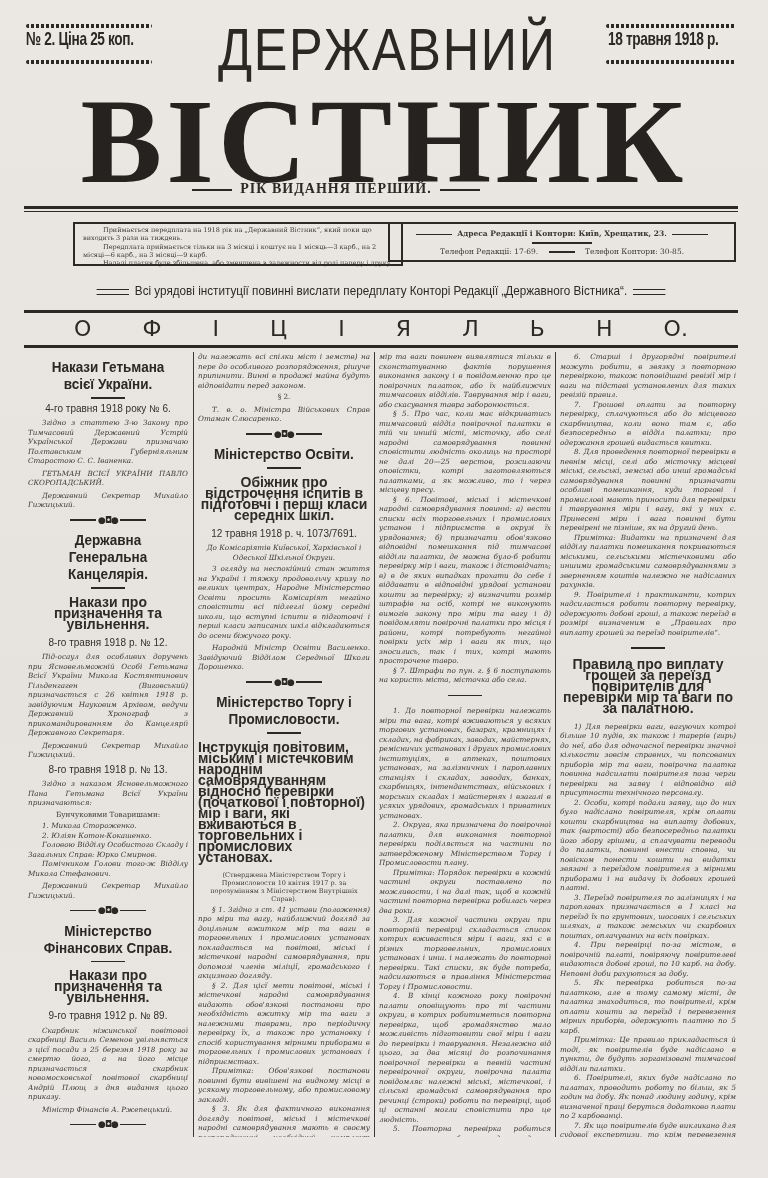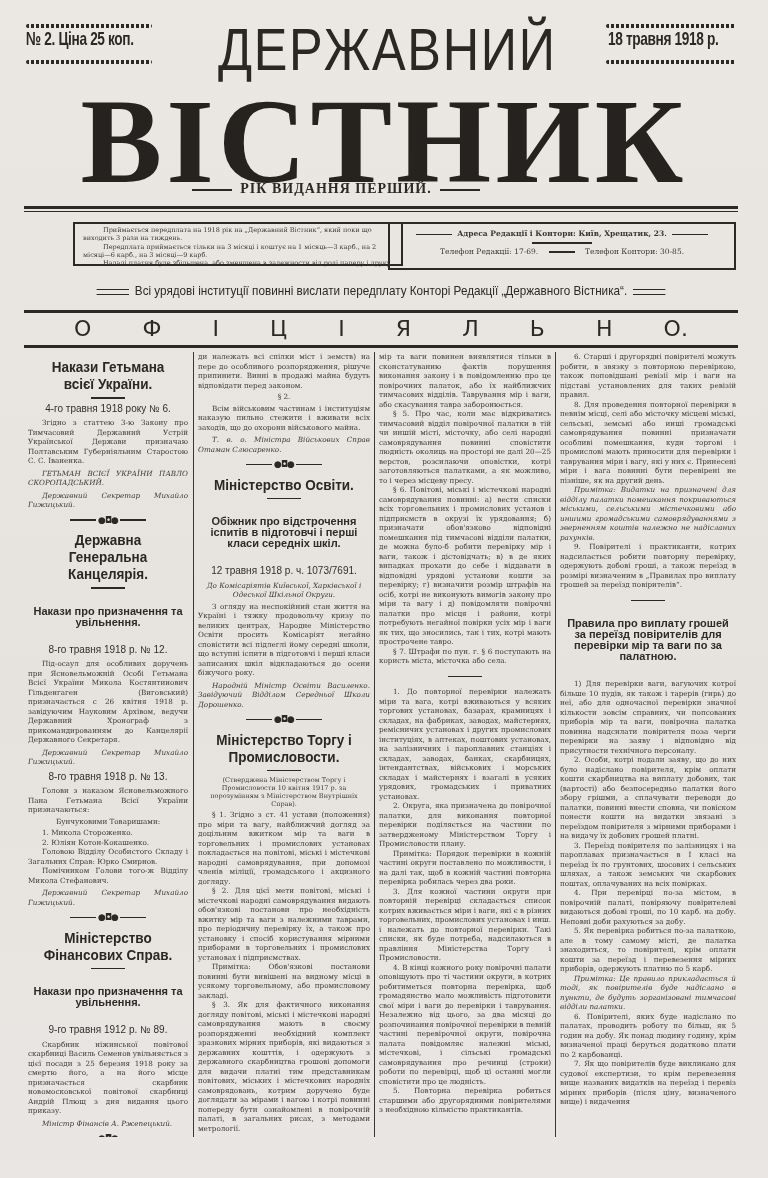--- a/index.html
+++ b/index.html
@@ -70,29 +70,29 @@
     position:absolute; top:352px; height:785px; overflow:hidden;
     font-size:7.2px; line-height:9.5px; color:#3b3734; text-align:justify;
   }
   .col-div { position:absolute; top:352px; height:785px; width:1px; background:#3a3633; }
   .h2 {
     font-family:"Liberation Sans", sans-serif; font-weight:bold; font-size:15px; line-height:17px;
     text-align:center; color:#2a2725; margin:6px 0 2px 0;
     transform:scaleX(0.9);
   }
   .h3 {
-    font-family:"Liberation Sans", sans-serif; font-weight:bold; font-size:11px; line-height:11px;
-    text-align:center; color:#2f2b28; margin:17px 0;
+    font-family:"Liberation Sans", sans-serif; font-weight:bold; font-size:14px; line-height:11px;
+    text-align:center; color:#2f2b28; margin:8px 0;
   }
   .h3l { text-align:left; }
   .date { font-family:"Liberation Sans", sans-serif; font-weight:normal; font-size:10px; text-align:center; margin:5px 0; color:#332f2c; }
   .short { width:34px; height:1.5px; background:#2b2826; margin:5px auto; }
   .orn { text-align:center; font-size:9px; margin:6px 0; color:#2b2826; letter-spacing:-1px; }
   .orn::before, .orn::after { content:""; display:inline-block; width:26px; height:1.5px; background:#2b2826; vertical-align:middle; margin:0 2px; }
-  .p { margin:0; text-indent:14px; }
+  .p { margin:0; text-indent:14px;font-style:italic; }
   .sig { margin:3px 0; text-indent:14px; }
   .it { font-style:italic; }
   .center { text-align:center; }
   .bold { font-weight:bold; }
 </style>
 </head>
 <body>
 
 <div class="page">
 
@@ -114,21 +114,21 @@
 
   <div class="rule-thick" style="top:206px;height:3px;"></div>
   <div class="rule-thin" style="top:211px;"></div>
 
   <div class="box" style="left:30px;top:222px;width:330px;height:44px;padding:2px 8px;box-sizing:border-box;margin-left:43px;">
     <p>Приймається передплата на 1918 рік на „Державний Вістник“, який поки що виходить 3 рази на тиждень.</p>
     <p>Передплата приймається тільки на 3 місяці і коштує на 1 місяць—3 карб., на 2 місяці—6 карб., на 3 місяці—9 карб.</p>
     <p>Надалі платня буде збільшена, або зменшена в залежности від ролі паперу і друку.</p>
   </div>
 
-  <div class="box box2" style="left:388px;top:222px;width:348px;height:48px;padding:6px 6px;box-sizing:border-box;">
+  <div class="box box2" style="left:388px;top:222px;width:348px;height:40px;padding:6px 6px;box-sizing:border-box;">
     <div>
       <span class="dash" style="display:inline-block;width:36px;height:1px;background:#2b2826;vertical-align:middle;margin:0 5px;"></span><span class="bold">Адреса Редакції і Контори: Київ, Хрещатик, 23.</span><span style="display:inline-block;width:36px;height:1px;background:#2b2826;vertical-align:middle;margin:0 5px;"></span>
     </div>
     <div style="width:60px;height:1.5px;background:#2b2826;margin:4px auto;"></div>
     <div>
       <span>Телефон Редакції: 17-69.</span>
       <span style="display:inline-block;width:26px;height:2px;background:#2b2826;vertical-align:middle;margin:0 8px;"></span>
       <span>Телефон Контори: 30-85.</span>
     </div>
   </div>
@@ -164,21 +164,21 @@
     <p class="sig it">ГЕТЬМАН ВСІЄЇ УКРАЇНИ ПАВЛО СКОРОПАДСЬКИЙ.</p>
     <p class="sig it">Державний Секретар Михайло Гижицький.</p>
     <div class="orn">●◘●</div>
     <div class="h2">Державна Генеральна Канцелярія.</div>
     <div class="short"></div>
     <div class="h3">Накази про призначення та увільнення.</div>
     <div class="date">8-го травня 1918 р. № 12.</div>
     <p class="p">Під-осаул для особливих доручень при Ясновельможній Особі Гетьмана Всієї України Микола Костянтинович Гільденгаген (Виговський) призначається с 26 квітня 1918 р. завідуючим Науковим Архівом, ведучи Державний Хронограф з прикомандированням до Канцелярії Державного Секретаря.</p>
     <p class="sig it">Державний Секретар Михайло Гижицький.</p>
     <div class="date">8-го травня 1918 р. № 13.</div>
-    <p class="p">Голови з наказом Ясновельможного Пана Гетьмана Всієї України призначаються:</p>
+    <p class="p">Згідно з наказом Ясновельможного Пана Гетьмана Всієї України призначаються:</p>
     <p class="center" style="margin:2px 0;">Бунчуковими Товаришами:</p>
     <p class="p">1. Микола Стороженко.</p>
     <p class="p">2. Юліян Котон-Кокашенко.</p>
     <p class="p">Головою Відділу Особистого Складу і Загальних Справ: Юрко Смирнов.</p>
     <p class="p">Помічником Голови того-ж Відділу Микола Стефанович.</p>
     <p class="sig it">Державний Секретар Михайло Гижицький.</p>
     <div class="orn">●◘●</div>
     <div class="h2">Міністерство Фінансових Справ.</div>
     <div class="short"></div>
     <div class="h3">Накази про призначення та увільнення.</div>
@@ -186,33 +186,33 @@
     <p class="p">Скарбник ніжинської повітової скарбниці Василь Семенов увільняється з цієї посади з 25 березня 1918 року за смертю його, а на його місце призначається скарбник новомосковської повітової скарбниці Андрій Плющ з дня видання цього приказу.</p>
     <p class="sig it">Міністр Фінансів А. Ржепецький.</p>
     <div class="orn">●◘●</div>
     <div class="h2">Міністерство Військових Справ.</div>
 
   </div>
 
   <div class="col" style="left:198px;width:172px;">
     <p class="p" style="text-indent:0;">ди належать всі спілки міст і земств) на пере до особливого розпорядження, рішуче припинити. Винні в продажі майна будуть відповідати перед законом.</p>
     <p class="center" style="margin:2px 0;">§ 2.</p>
-    <p class="p">Всім військовим частинам і інституціям наказую пильно стежити і вживати всіх заходів, що до охорони військового майна.</p>
     <p class="sig it">Т. в. о. Міністра Військових Справ Отаман Слюсаренко.</p>
     <div class="orn">●◘●</div>
     <div class="h2">Міністерство Освіти.</div>
     <div class="short"></div>
     <div class="h3">Обіжник про відстрочення іспитів в підготовчі і перші класи середніх шкіл.</div>
     <div class="date">12 травня 1918 р. ч. 1073/7691.</div>
     <p class="center it" style="margin:2px 0;">До Комісаріятів Київської, Харківської і Одеської Шкільної Округи.</p>
     <p class="p">З огляду на неспокійний стан життя на Україні і тяжку продовольчу кризу по великих центрах, Народне Міністерство Освіти просить Комісаріят негайно сповістити всі підлеглі йому середні школи, що вступні іспити в підготовчі і перші класи записаних шкіл відкладаються до осени біжучого року.</p>
     <p class="sig it">Народній Міністр Освіти Василенко. Завідуючий Відділом Середньої Школи Дорошенко.</p>
     <div class="orn">●◘●</div>
     <div class="h2">Міністерство Торгу і Промисловости.</div>
     <div class="short"></div>
+    <div class="h3 h3l">Інструкція повітовим, міським і містечковим народнім самоврядуванням відносно перевірки (початкової і повторної) мір і ваги, які вживаються в торговельних і промислових установах.</div>
     <p class="center" style="margin:2px 0;font-size:6.5px;line-height:8px;">(Стверджена Міністерством Торгу і Промисловости 10 квітня 1917 р. за порозумінням з Міністерством Внутрішніх Справ).</p>
     <p class="p">§ 1. Згідно з ст. 41 устави (положення) про міри та вагу, найближчий догляд за доцільним вжитком мір та ваги в торговельних і промислових установах покладається на повітові, міські і містечкові народні самоврядування, при допомозі членів міліції, громадського і акцизного догляду.</p>
     <p class="p">§ 2. Для цієї мети повітові, міські і містечкові народні самоврядування видають обов'язкові постанови про необхідність вжитку мір та ваги з належними таврами, про періодичну перевірку їх, а також про установку і спосіб користування мірними приборами в торговельних і промислових установах і підприємствах.</p>
     <p class="p">Примітка: Обов'язкові постанови повинні бути вивішені на видному місці в усякому торговельному, або промисловому закладі.</p>
     <p class="p">§ 3. Як для фактичного виконання догляду повітові, міські і містечкові народні самоврядування мають в своєму розпорядженні необхідний комплект зразкових мірних приборів, які видаються з державних кошттів, і одержують з державного скарбництва грошові допомоги для видачи платні тим представникам повітових, міських і містечкових народніх самоврядовань, котрим доручено буде доглядати за мірами і вагою і котрі повинні попереду бути ознайомлені в повірочній палаті, в загальних рисах, з методами метрології.</p>
 
   </div>
 
   <div class="col" style="left:379px;width:172px;">
     <p class="p" style="text-indent:0;">мір та ваги повинен виявлятися тільки в сконстатуванню фактів порушення виконання закону і в повідомленню про це повірочних палаток, або їх найближчих тимчасових відділів. Таврування мір і ваги, або скасування тавра заборонюється.</p>
@@ -223,20 +223,21 @@
     <p class="p">1. До повторної перевірки належать міри та вага, котрі вживаються у всяких торгових установах, базарах, крамницях і складах, на фабриках, заводах, майстернях, ремісничих установах і других промислових інституціях, в аптеках, поштових установах, на залізничних і пароплавних станціях і складах, заводах, банках, скарбницях, інтендантствах, військових і морських складах і майстернях і взагалі в усяких урядових, громадських і приватних установах.</p>
     <p class="p">2. Округа, яка призначена до повірочної палатки, для виконання повторної перевірки поділяється на частини по затвердженому Міністерством Торгу і Промисловости плану.</p>
     <p class="p">Примітка: Порядок перевірки в кожній частині округи поставлено по можливости, і на далі так, щоб в кожній частині повторна перевірка робилась через два роки.</p>
     <p class="p">3. Для кожної частини округи при повторній перевірці складається список котрих вживається міри і ваги, які є в різних торговельних, промислових установах і инш. і належать до повторної перевірки. Такі списки, як буде потреба, надсилаються в правління Міністерства Торгу і Промисловости.</p>
     <p class="p">4. В кінці кожного року повірочні палати оповіщують про ті частини округи, в котрих робитиметься повторна перевірка, щоб громадянство мало можливість підготовити свої міри і ваги до перевірки і таврування. Незалежно від цього, за два місяці до розпочинання повірочної перевірки в певній частині перевірочної округи, повірочна палата повідомляє належні міські, містечкові, і сільські громадські самоврядування про речинці (строки) роботи по перевірці, щоб ці останні могли сповістити про це людність.</p>
     <p class="p">5. Повторна перевірка робиться старшими або другорядними повірителями з необхідною кількістю практикантів.</p>
   </div>
 
   <div class="col" style="left:560px;width:176px;">
     <p class="p">6. Старші і другорядні повірителі можуть робити, в звязку з повторною перевіркою, також поповідшані ревізії мір і ваги на підставі установлених для таких ревізій правил.</p>
+    <p class="p">7. Грошові оплати за повторну перевірку, сплачуються або до місцевого скарбництва, коли воно там є, або безпосередньо в відділ палатки; про одержання грошей видається квитки.</p>
     <p class="p">8. Для проведення повторної перевірки в певнім місці, селі або місточку місцеві міські, сельські, земські або инші громадські самоврядування повинні призначати особливі помешкання, куди торгові і промислові мають приносити для перевірки і таврування міри і вагу, які у них є. Принесені міри і вага повинні бути перевірені не пізніше, як на другий день.</p>
     <p class="p it">Примітка: Видатки на призначені для відділу палатки помешкання покриваються міськими, сельськими містечковими або иншими громадськими самоврядуваннями з зверненням коштів належно не надісланих рахунків.</p>
     <p class="p">9. Повірителі і практиканти, котрих надсилається робити повторну перевірку, одержують добові гроші, а також переїзд в розмірі визначеним в „Правилах про виплату грошей за переїзд повірителів“.</p>
     <div class="short" style="margin:10px auto;"></div>
     <div class="h3">Правила про виплату грошей за переїзд повірителів для перевірки мір та ваги по за палатною.</div>
     <p class="p">1) Для перевірки ваги, вагуючих котрої більше 10 пудів, як також і тарерів (гирь) до неї, або для одночасної перевірки значної кількости зовсім справних, чи попсованих приборів мір та ваги, повірочна палатка повинна надсилати повірителя поза черги перевірки на заяву і відповідно від присутности технічного персоналу.</p>
     <p class="p">2. Особи, котрі подали заяву, що до них було надіслано повірителя, крім оплати кошти скарбництва на виплату добових, так (вартості) або безпосередньо палатки його збору грішми, а сплачувати переводи до палатки, повинні внести сповна, чи повіском понести кошти на видатки звязані з переїздом повірителя з мірними приборами і на видачу їх добових грошей платні.</p>
     <p class="p">3. Переїзд повірителя по залізницях і на пароплавах призначається в І класі на переїзд їх по грунтових, шосових і сельських шляхах, а також земських чи скарбових поштах, оплачуваних на всіх повірках.</p>
     <p class="p">4. При перевірці по-за містом, в повірочній палаті, повіряючу повірителеві видаються добові гроші, по 10 карб. на добу. Неповні доби рахуються за добу.</p>
     <p class="p">5. Як перевірка робиться по-за палаткою, але в тому самому місті, де палатка знаходиться, то повірителі, крім оплати кошти за переїзд і перевезення мірних приборів, одержують платню по 5 карб.</p>

